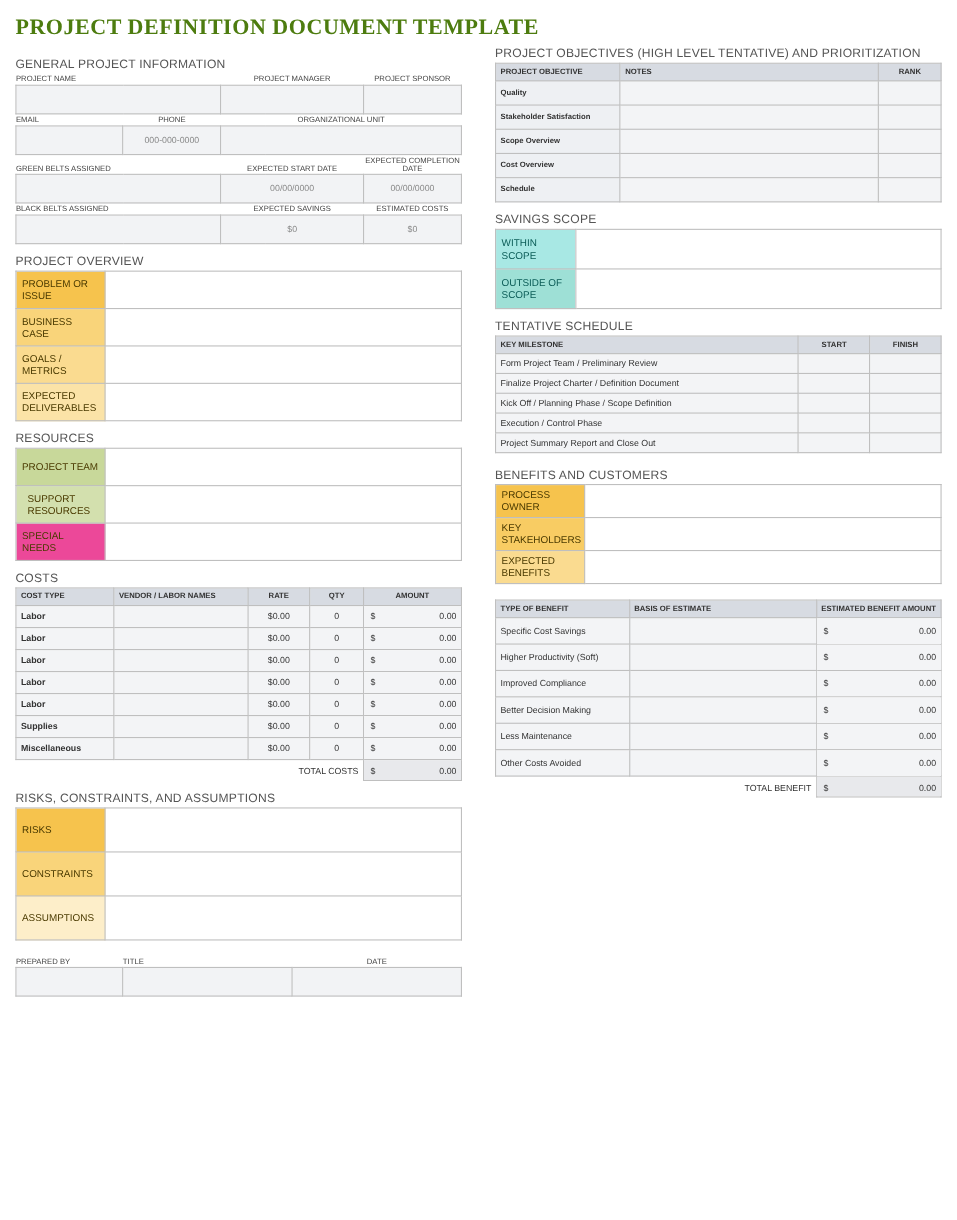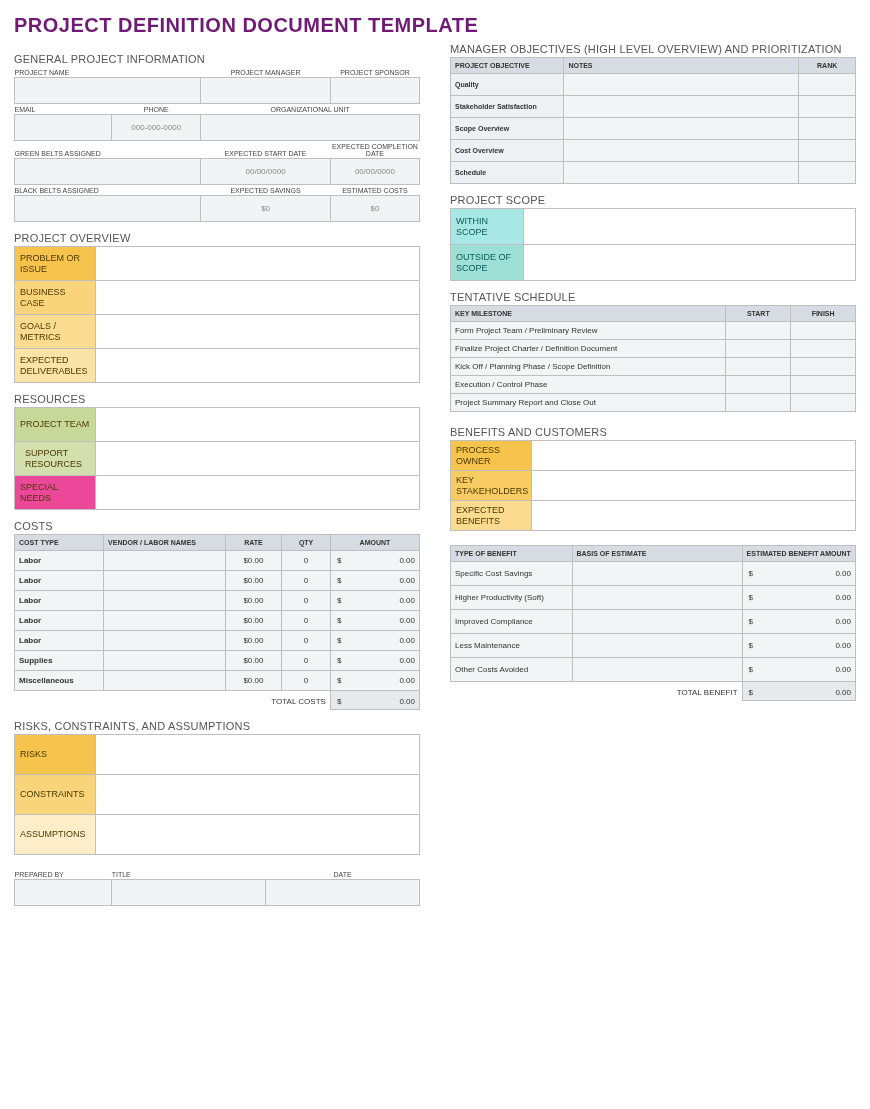--- a/index.html
+++ b/index.html
@@ -6,25 +6,25 @@
   body {
     margin: 0;
     padding: 14px;
     font-family: Arial, Helvetica, sans-serif;
     font-size: 8px;
     color: #333;
     background: #fff;
     width: 870px;
   }
   .title {
-    font-family: Liberation Sans, sans-serif;
+    font-family: Liberation Serif, serif;
     font-size: 20px;
     font-weight: bold;
     letter-spacing: 0.5px;
-    color: #701a75;
+    color: #4d7c0f;
     margin: 0 0 6px 0;
   }
   .cols { display: flex; gap: 30px; }
   .col { flex: 1; min-width: 0; }
   .section-h {
     font-family: Arial, sans-serif;
     font-size: 11px;
     color: #555;
     margin: 10px 0 2px 0;
     letter-spacing: 0.2px;
@@ -301,21 +301,21 @@
         <td class="field"></td>
         <td class="field"></td>
         <td class="field"></td>
       </tr>
     </tbody>
       </table>
   </div>
 
   <div class="col">
 
-    <div class="section-h" style="margin-top:0">MANAGER OBJECTIVES (HIGH LEVEL OVERVIEW) AND PRIORITIZATION</div>
+    <div class="section-h" style="margin-top:0">PROJECT OBJECTIVES (HIGH LEVEL TENTATIVE) AND PRIORITIZATION</div>
     <table>
       <colgroup>
           <col style="width:28%">
           <col>
           <col style="width:14%">
         </colgroup>
       <tbody>
           <tr>
         <th>PROJECT OBJECTIVE</th>
         <th>NOTES</th>
@@ -344,21 +344,21 @@
             <td class="light"></td>
           </tr>
           <tr class="objrow">
             <td class="hdr2">Schedule</td>
             <td class="light"></td>
             <td class="light"></td>
           </tr>
         </tbody>
     </table>
 
-    <div class="section-h">PROJECT SCOPE</div>
+    <div class="section-h">SAVINGS SCOPE</div>
     <table>
       <colgroup>
           <col style="width:18%">
           <col>
         </colgroup>
       <tbody>
           <tr style="height:36px">
             <td class="tag t1">WITHIN SCOPE</td>
             <td class="blank"></td>
           </tr>
@@ -457,20 +457,25 @@
             <td class="light">Higher Productivity (Soft)</td>
             <td class="light"></td>
             <td class="light money-cell txt-r"><span class="cur">$</span>0.00</td>
           </tr>
           <tr class="benrow">
             <td class="light">Improved Compliance</td>
             <td class="light"></td>
             <td class="light money-cell txt-r"><span class="cur">$</span>0.00</td>
           </tr>
           <tr class="benrow">
+            <td class="light">Better Decision Making</td>
+            <td class="light"></td>
+            <td class="light money-cell txt-r"><span class="cur">$</span>0.00</td>
+          </tr>
+          <tr class="benrow">
             <td class="light">Less Maintenance</td>
             <td class="light"></td>
             <td class="light money-cell txt-r"><span class="cur">$</span>0.00</td>
           </tr>
           <tr class="benrow">
             <td class="light">Other Costs Avoided</td>
             <td class="light"></td>
             <td class="light money-cell txt-r"><span class="cur">$</span>0.00</td>
           </tr>
         </tbody>

